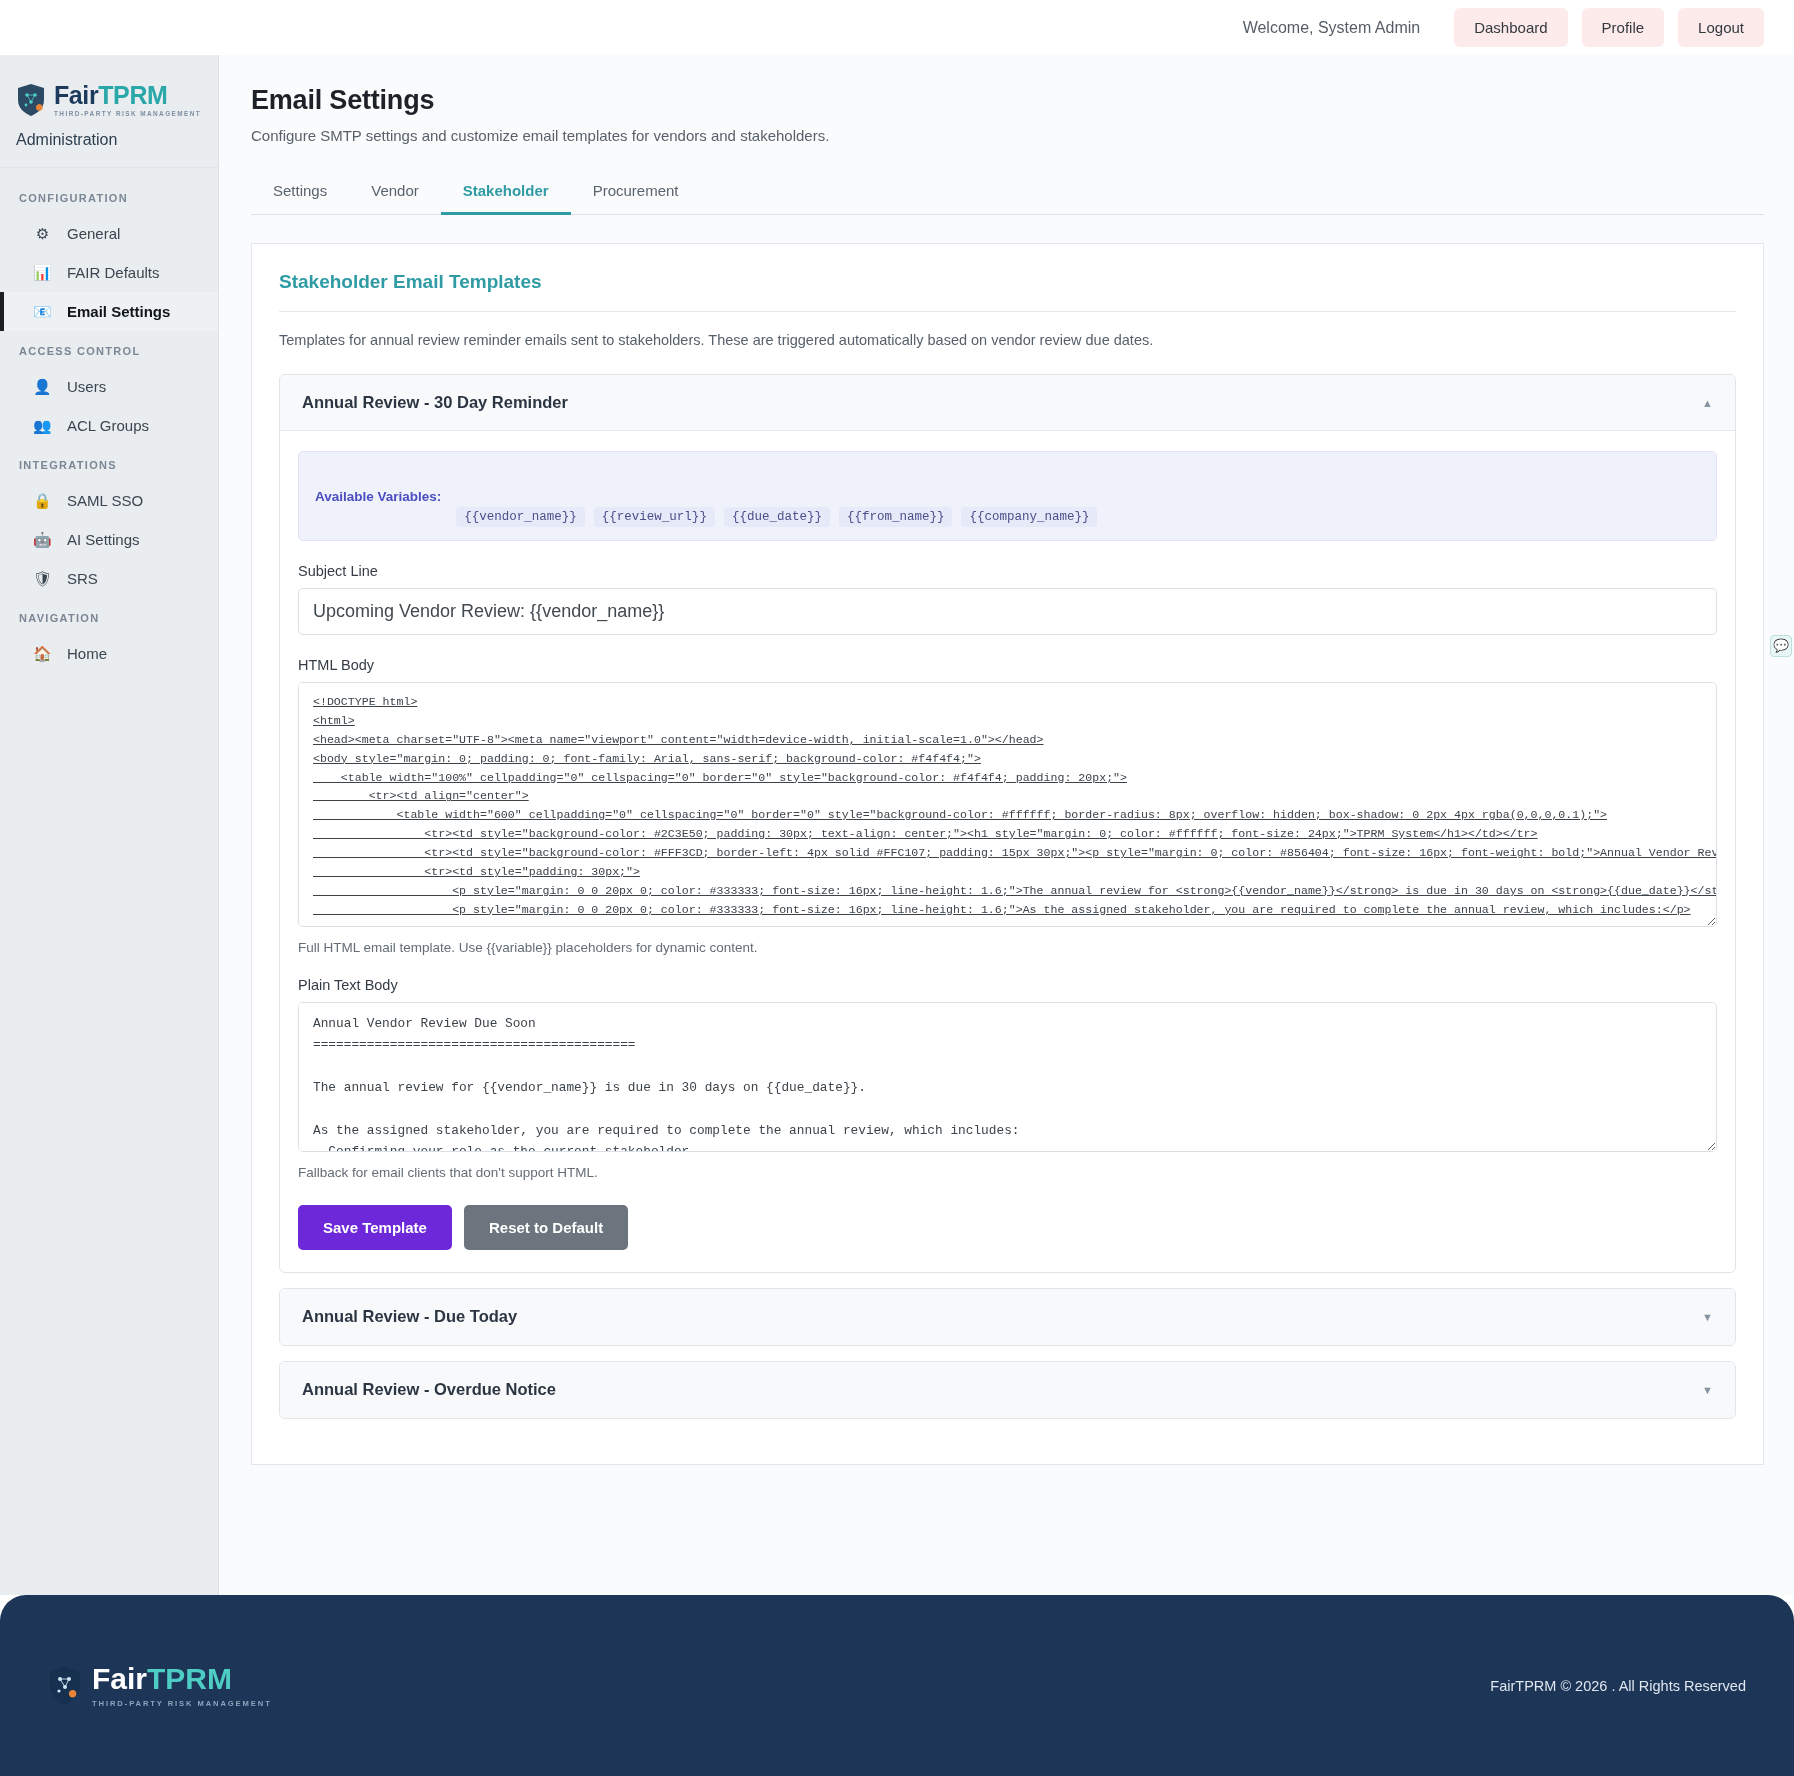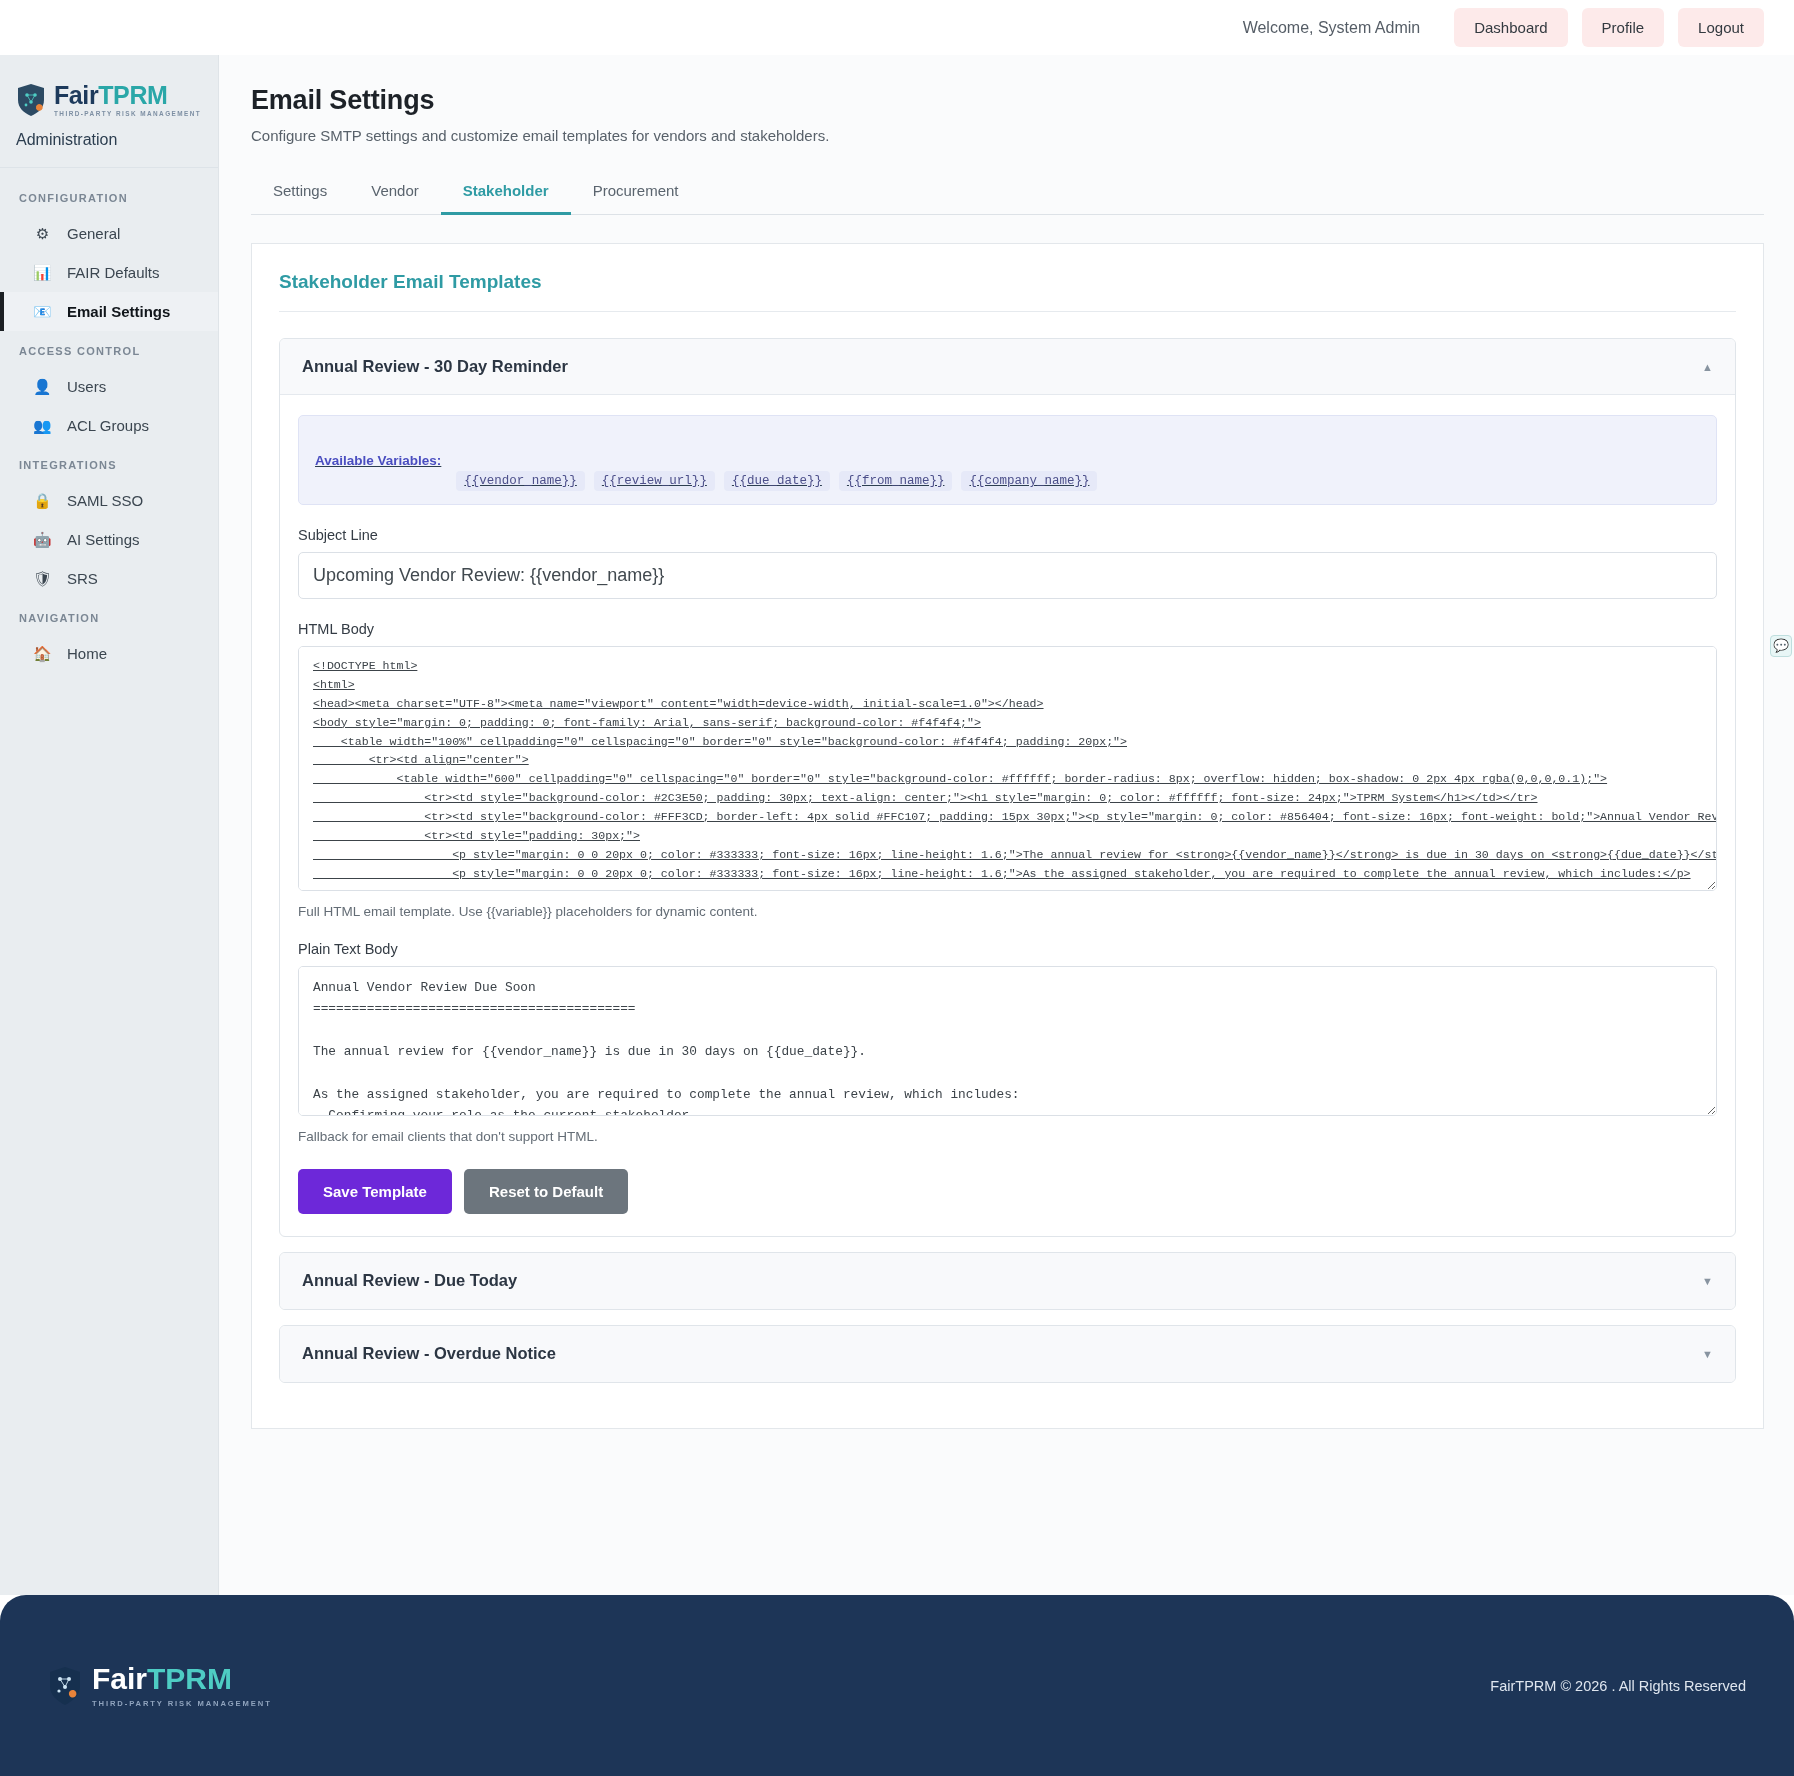--- a/index.html
+++ b/index.html
@@ -189,21 +189,20 @@
   
   .vars-bar {
     background: #f0f2fb;
     border: 1px solid #dfe3f5;
     border-radius: 5px;
     padding: 13px 16px;
     display: flex;
     align-items: center;
     flex-wrap: wrap;
     gap: 9px;
-    text-decoration: underline;
   }
   .vars-label {
     font-size: 13.5px;
     font-weight: bold;
     color: #4a4ec0;
     margin-right: 6px;
   }
   .var-chip {
     background: #e6e9f8;
     color: #4c4f8a;
@@ -416,20 +415,21 @@
     <div class="tabs">
       <div class="tab">Settings</div>
       <div class="tab">Vendor</div>
       <div class="tab active">Stakeholder</div>
       <div class="tab">Procurement</div>
     </div>
 
     <section class="card">
       <div class="card-title">Stakeholder Email Templates</div>
       <div class="card-hr"></div>
+      <div class="card-desc">Templates for annual review reminder emails sent to stakeholders. These are triggered automatically based on vendor review due dates.</div>
 
       <div class="accordion">
 
         <div class="acc-panel open">
           <div class="acc-head">
             <span class="acc-title">Annual Review - 30 Day Reminder</span>
             <span class="acc-caret">▲</span>
           </div>
           <div class="acc-body">
 

